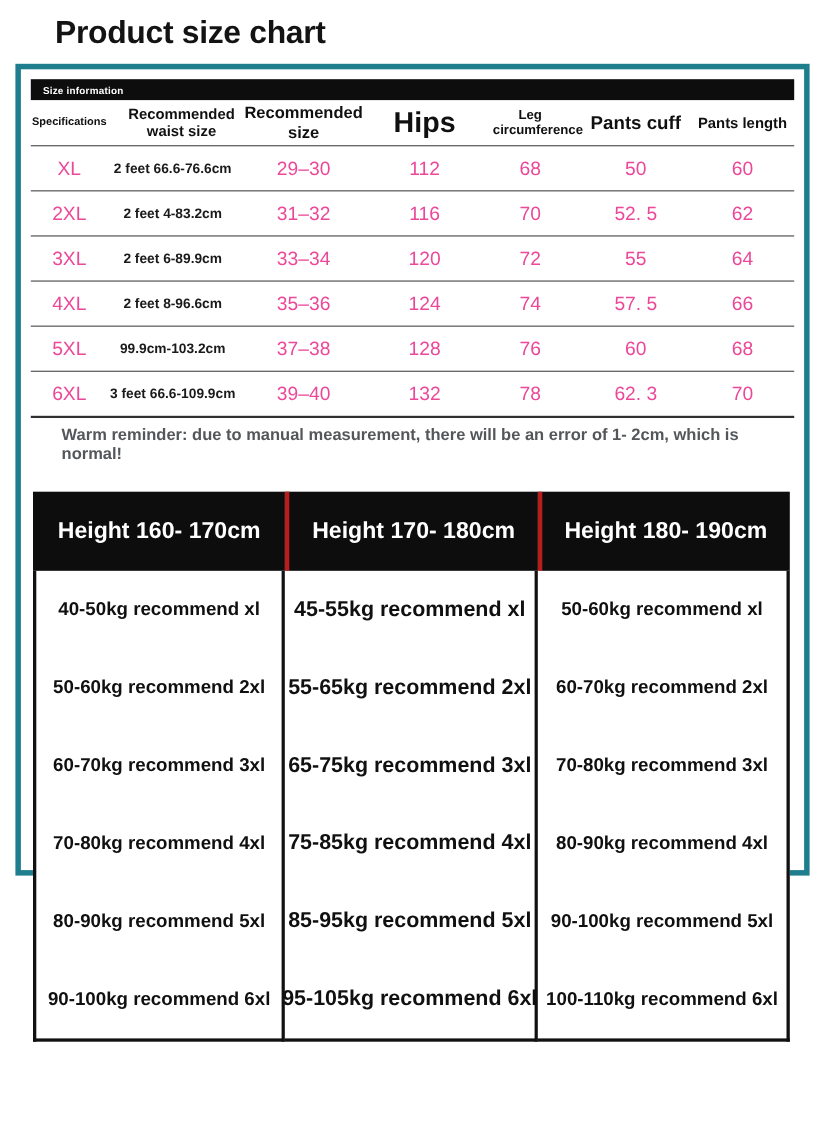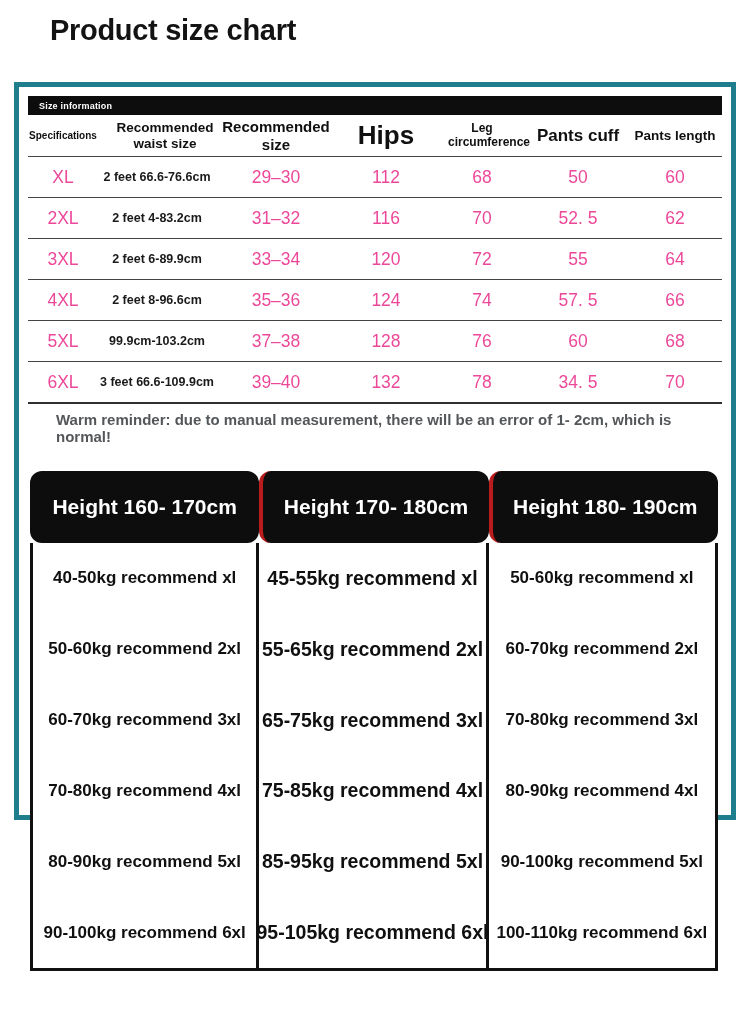--- a/index.html
+++ b/index.html
@@ -5,21 +5,21 @@
   html,body{margin:0;padding:0;}
   body{
     width:750px;height:1025px;background:#ffffff;position:relative;
     font-family:"Liberation Sans", sans-serif;color:#161616;overflow:hidden;
   }
   .page-title{
     position:absolute;left:50px;top:14px;
     font-size:29px;font-weight:800;letter-spacing:-0.3px;color:#131313;
   }
   .frame{
-    position:absolute;left:14px;top:82px;width:722px;height:738px;
+    position:absolute;left:14px;top:58px;width:722px;height:738px;
     box-sizing:border-box;border:5px solid #1f7e8e;background:#fff;
   }
   
   .banner{
     margin:9px 0 0 9px;width:694px;height:19px;box-sizing:border-box;
     background:#0d0d0d;color:#ffffff;display:flex;align-items:center;
     padding-left:11px;font-size:9px;font-weight:700;letter-spacing:0.2px;
   }
   .t1{margin-left:9px;width:694px;}
   .t1grid{
@@ -49,21 +49,21 @@
     margin-top:36px;text-align:center;font-size:23px;font-weight:800;
     color:#0f0f0f;line-height:28px;
   }
   .rec{
     margin:26px 0 0 11px;width:688px;display:flex;
   }
   .rec-col{flex:1;display:flex;flex-direction:column;min-width:0;}
   .rec-head{
     height:72px;background:#0d0d0d;color:#ffffff;
     display:flex;align-items:center;justify-content:center;
-    font-size:21px;font-weight:700;white-space:nowrap;box-sizing:border-box;border-radius:12px;
+    font-size:21px;font-weight:700;white-space:nowrap;box-sizing:border-box;
   }
   .rec-col + .rec-col .rec-head{border-left:4px solid #b91c1c;}
   .rec-bodybox{
     height:428px;box-sizing:border-box;background:#fff;
     border:3px solid #111111;border-top:none;
     display:flex;flex-direction:column;
   }
   .rec-col + .rec-col .rec-bodybox{border-left-width:0;}
   .rec-cell{
     flex:1;display:flex;align-items:center;justify-content:center;
@@ -136,21 +136,21 @@
         <div class="c">76</div>
         <div class="c">60</div>
         <div class="c">68</div>
       </div>
       <div class="t1grid t1-row">
         <div class="c">6XL</div>
         <div class="c c-size">3 feet 66.6-109.9cm</div>
         <div class="c">39–40</div>
         <div class="c">132</div>
         <div class="c">78</div>
-        <div class="c">34. 5</div>
+        <div class="c">62. 3</div>
         <div class="c">70</div>
       </div>
     </div>
   </div>
 
   <div class="reminder">Warm reminder: due to manual measurement, there will be an error of 1- 2cm, which is normal!</div>
 
 
   <div class="rec">
     <div class="rec-col">

